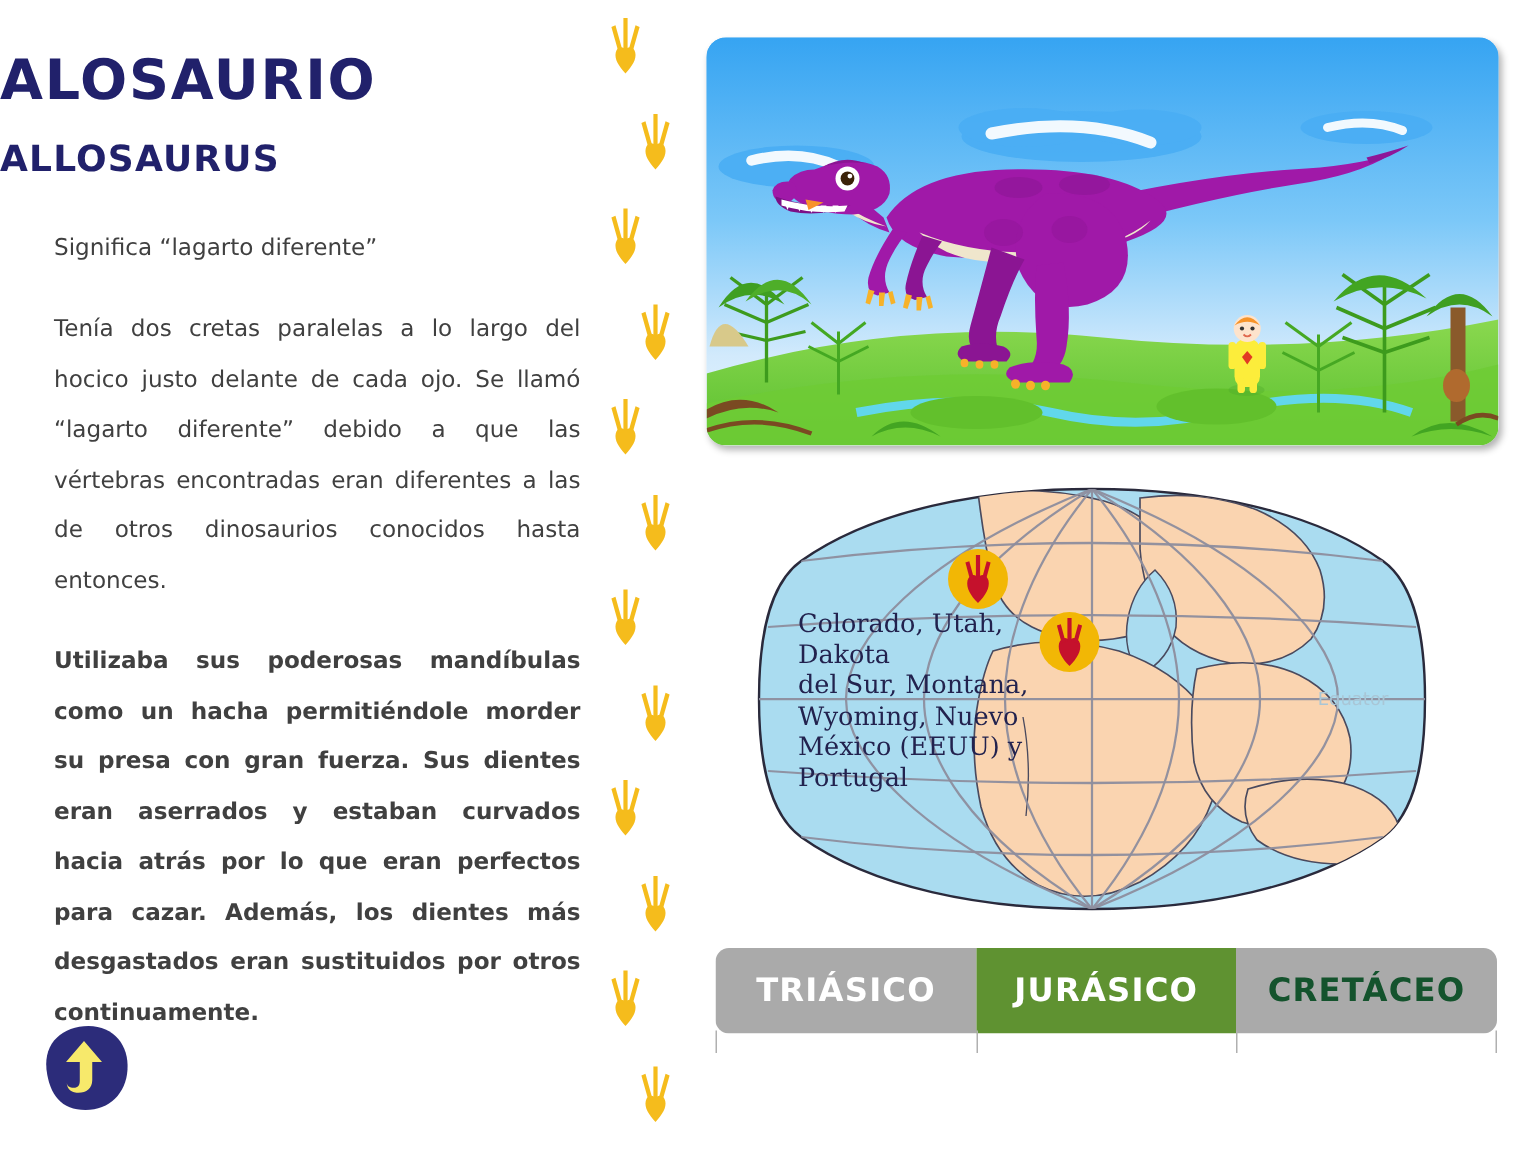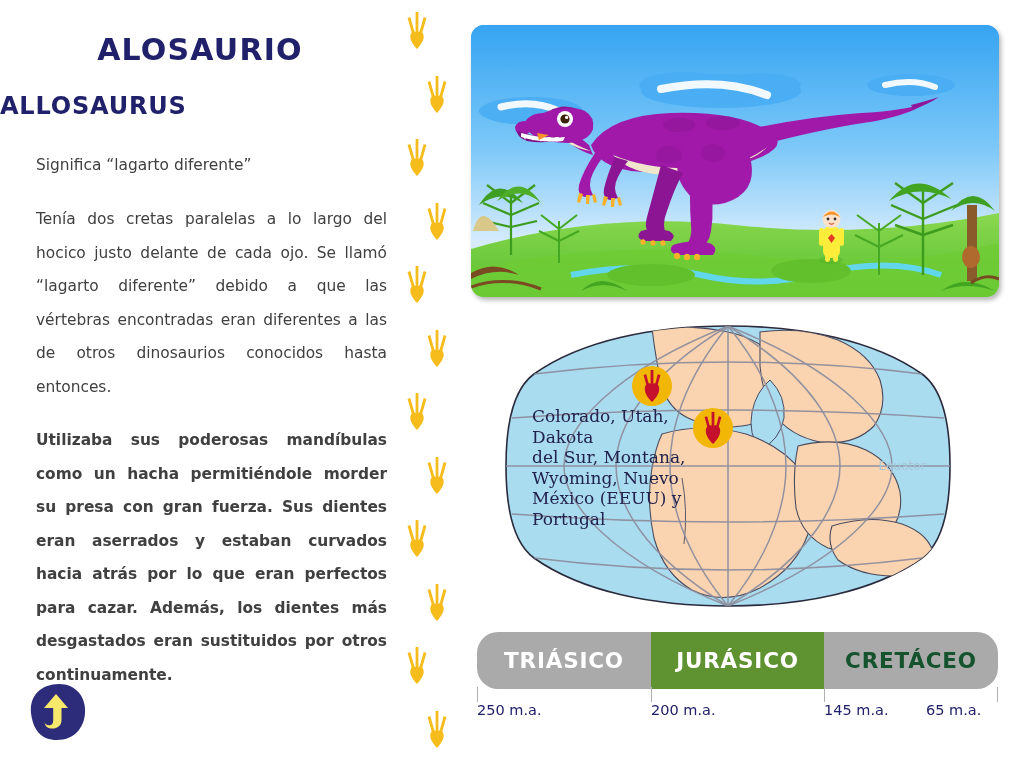--- a/index.html
+++ b/index.html
@@ -25,24 +25,23 @@
     position: absolute;
     left: 0; top: 0;
     width: 400px;
     height: 768px;
   }
 
   #page-title {
     position: absolute;
     left: 0; top: 32px;
     width: 400px;
-    text-align: center;
     font-family: "DejaVu Sans", sans-serif;
     font-weight: bold;
-    font-size: 30px;
+    font-size: 37px;
     letter-spacing: 1.2px;
     color: #21216b;
   }
 
   #page-subtitle {
     position: absolute;
     left: 0; top: 92px;
     width: 400px;
     text-align: left;
     font-family: "DejaVu Sans", sans-serif;
@@ -132,21 +131,21 @@
   #timeline {
     position: absolute;
     left: 477px; top: 632px;
     width: 521px; height: 100px;
   }
 
   #timeline-bar {
     position: absolute;
     left: 0; top: 0;
     width: 521px; height: 57px;
-    border-radius: 21px;
+    border-radius: 9px;
     overflow: hidden;
     display: flex;
   }
 
   .period-segment {
     height: 57px;
     display: flex;
     align-items: center;
     justify-content: center;
     font-family: "DejaVu Sans", sans-serif;
@@ -566,21 +565,15 @@
       <div class="period-segment period-triasico">TRIÁSICO</div>
       <div class="period-segment period-jurasico">JURÁSICO</div>
       <div class="period-segment period-cretaceo">CRETÁCEO</div>
     </div>
 
     <div class="timeline-tick" style="left:0px;"></div>
     <div class="timeline-tick" style="left:174px;"></div>
     <div class="timeline-tick" style="left:347px;"></div>
     <div class="timeline-tick" style="left:520px;"></div>
 
-    <div id="timeline-scale">
-      <span class="scale-label" style="left:0px;">250 m.a.</span>
-      <span class="scale-label" style="left:174px;">200 m.a.</span>
-      <span class="scale-label" style="left:347px;">145 m.a.</span>
-      <span class="scale-label" style="left:449px;">65 m.a.</span>
-    </div>
   </div>
 
 </div>
 
 </body></html>

